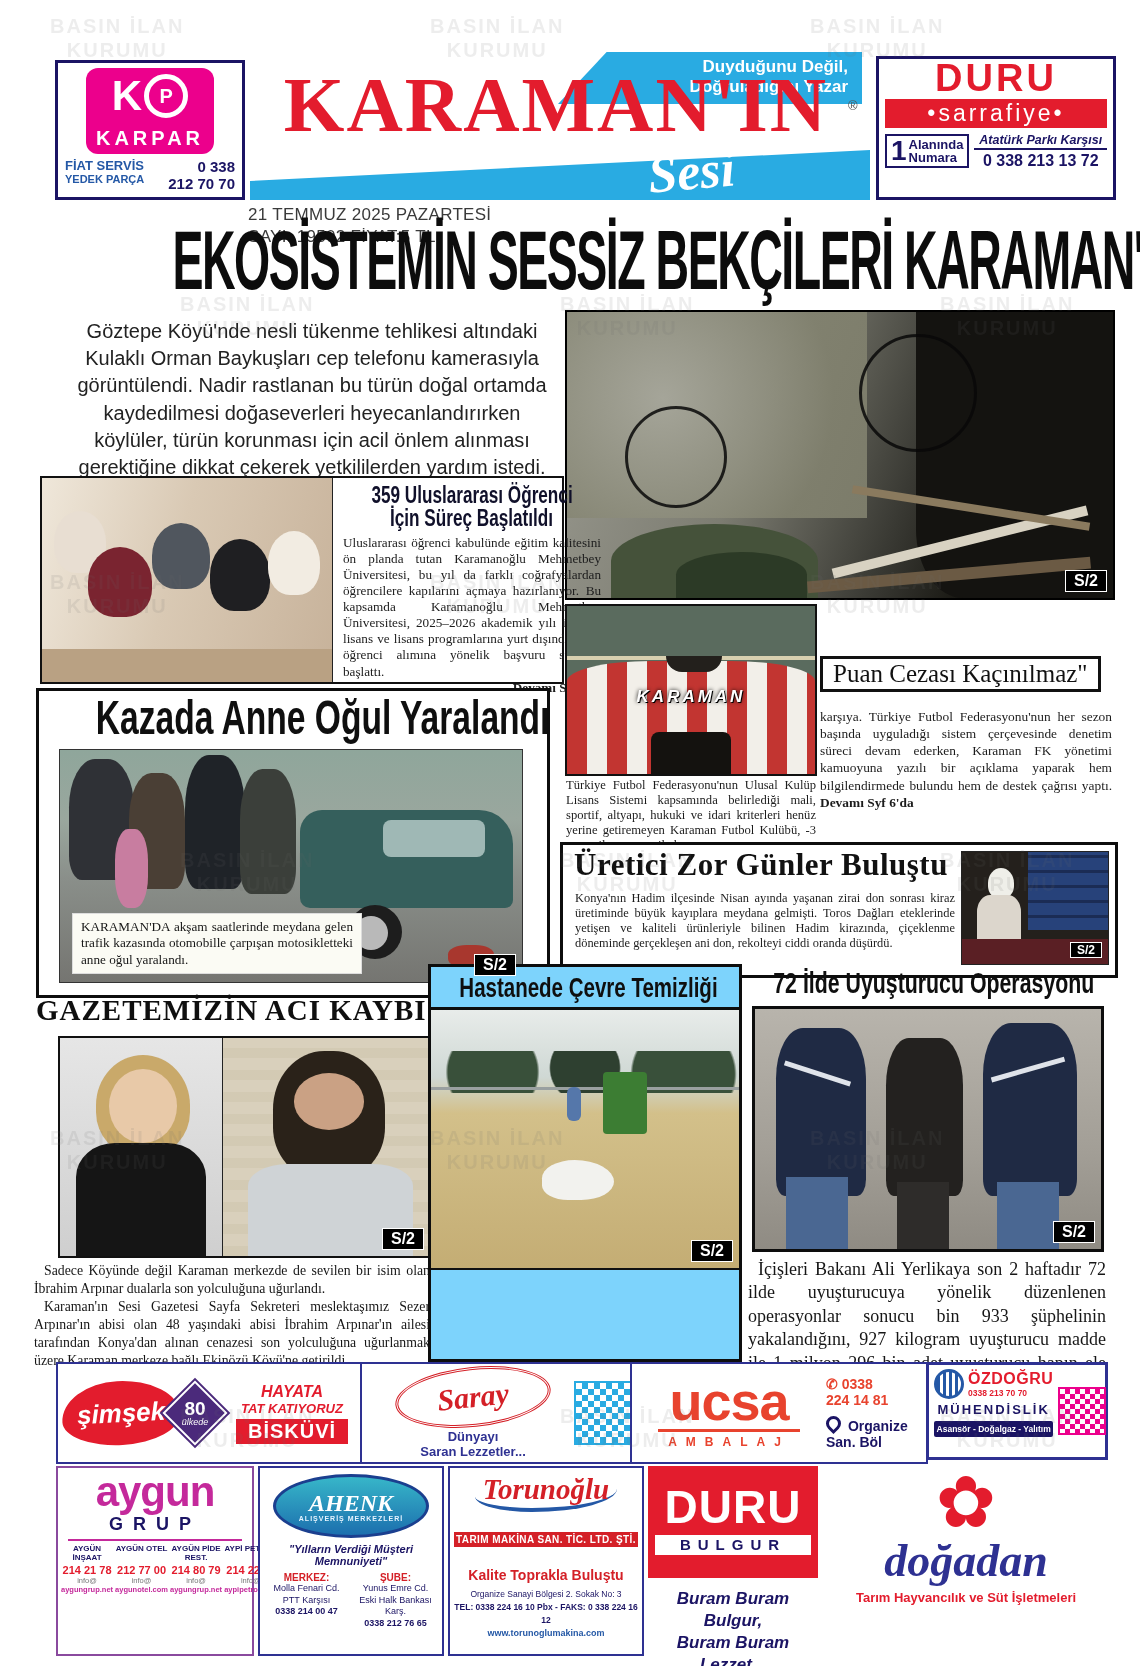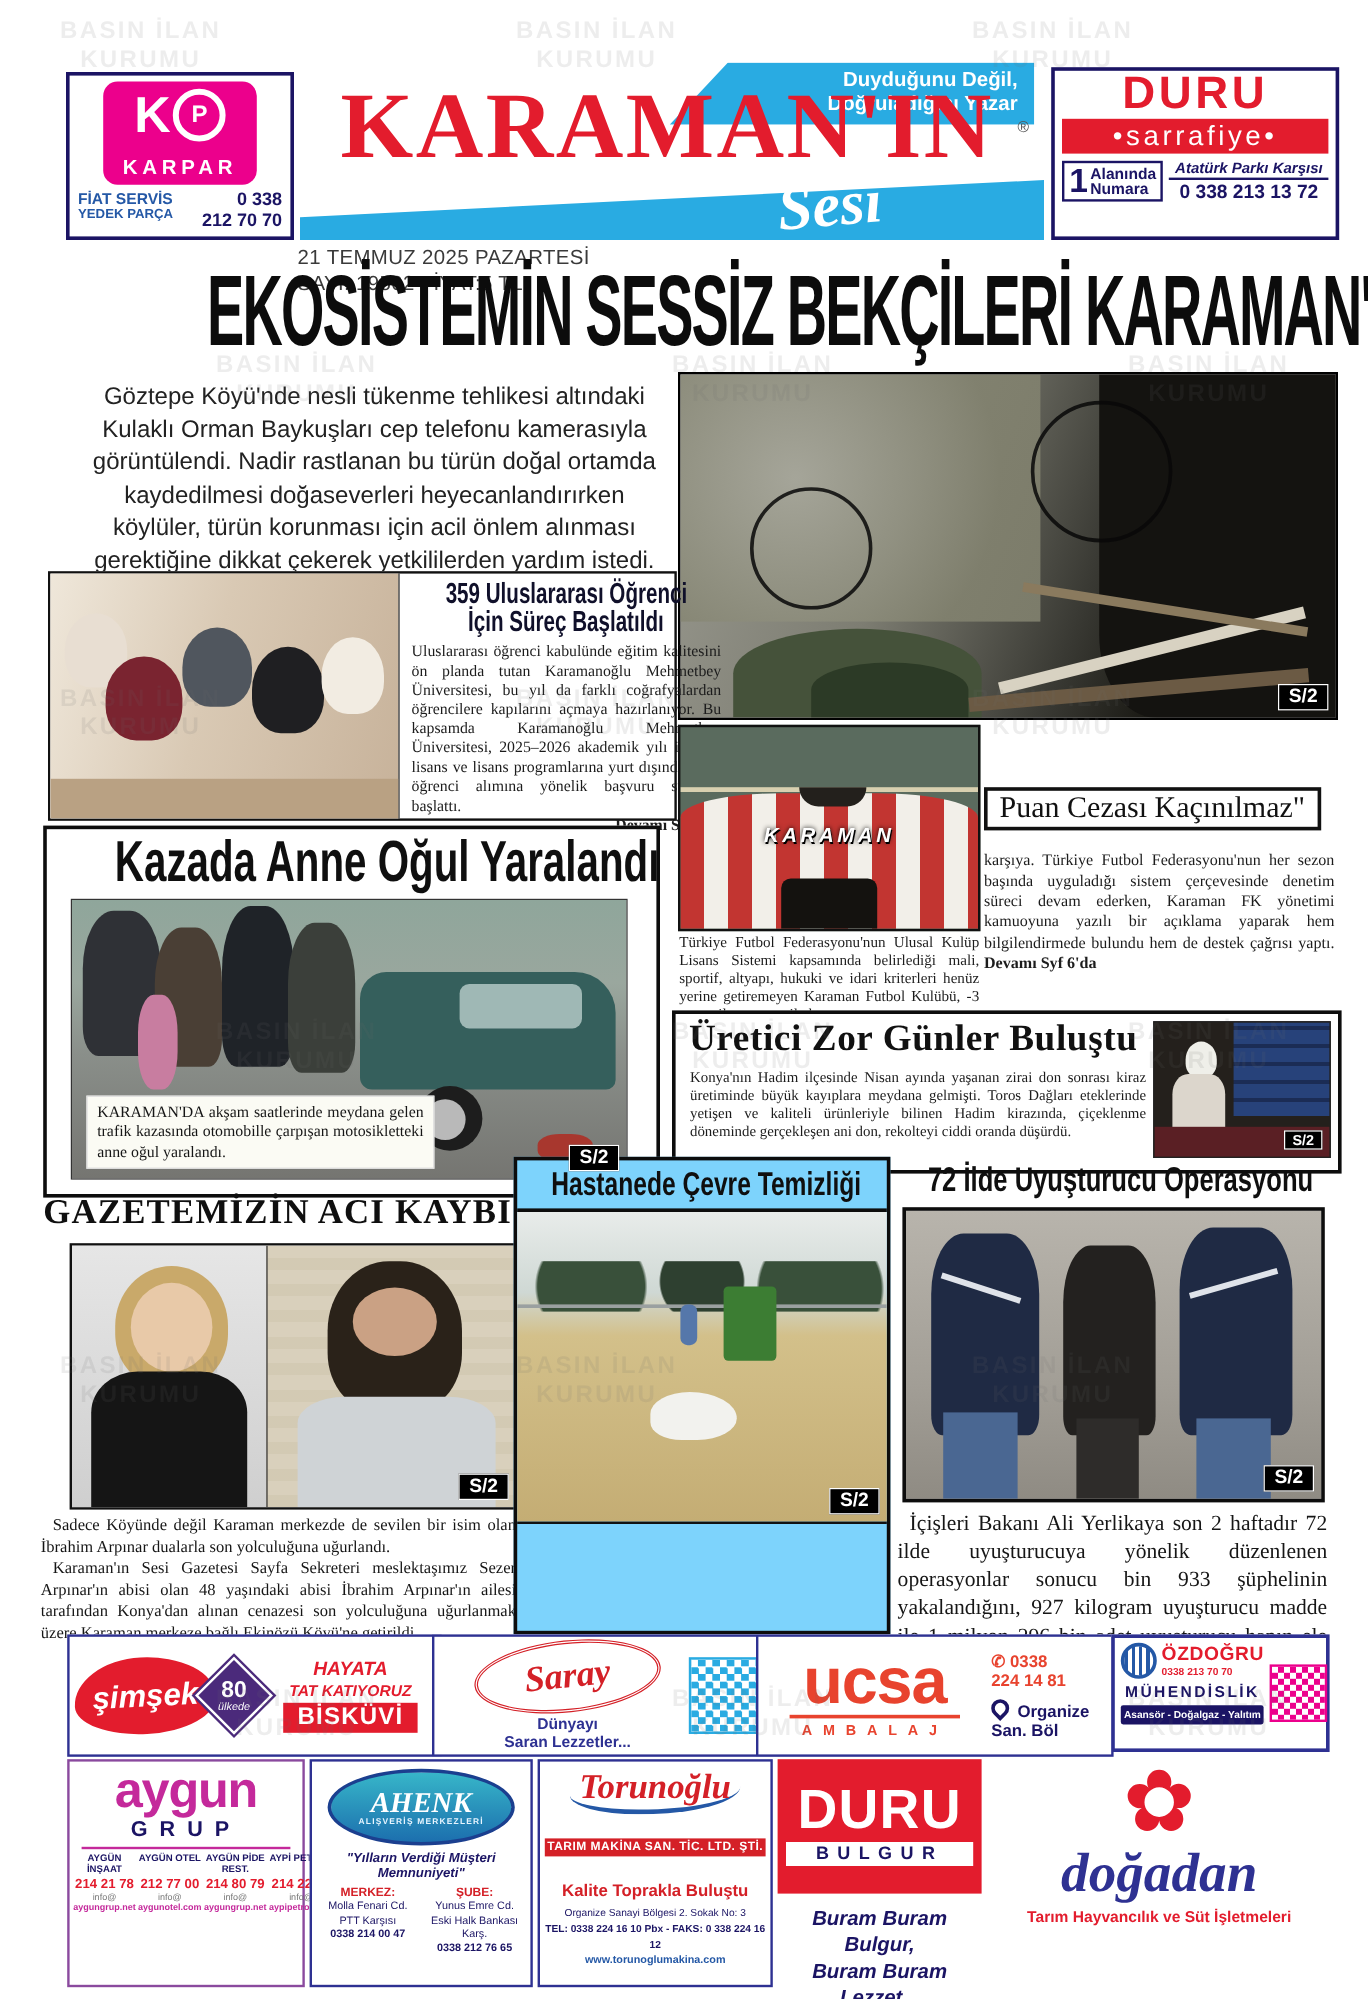--- a/index.html
+++ b/index.html
@@ -25,21 +25,21 @@
 <div id="page">
 
   <div class="abs" style="left:55px;top:60px;width:184px;height:134px;border:3px solid #1b1464;background:#fff;">
     <div style="margin:5px auto 0;width:128px;height:86px;background:#ec008c;border-radius:12px;position:relative;">
       <div style="position:absolute;top:6px;left:0;width:100%;display:flex;justify-content:center;align-items:center;gap:2px;">
         <span style="color:#fff;font-weight:900;font-size:42px;line-height:1;">K</span>
         <span style="width:34px;height:34px;border:5px solid #fff;border-radius:50%;display:flex;align-items:center;justify-content:center;color:#fff;font-weight:900;font-size:20px;">
             <span>P</span>
           </span>
       </div>
-      <div style="position:absolute;bottom:4px;width:100%;text-align:center;color:#fff;font-weight:bold;font-size:17px;letter-spacing:4px;">KARPAR</div>
+      <div style="position:absolute;bottom:4px;width:100%;text-align:center;color:#fff;font-weight:bold;font-size:20px;letter-spacing:4px;">KARPAR</div>
     </div>
     <div style="display:flex;justify-content:space-between;padding:4px 7px 0;">
       <div style="text-align:left;">
         <div style="color:#2458a6;font-weight:bold;font-size:13px;">FİAT SERVİS</div>
         <div style="color:#2458a6;font-weight:bold;font-size:11px;">YEDEK PARÇA</div>
       </div>
       <div style="text-align:right;">
         <div style="color:#1b1464;font-weight:bold;font-size:15px;">0 338</div>
         <div style="color:#1b1464;font-weight:bold;font-size:15px;">212 70 70</div>
       </div>

